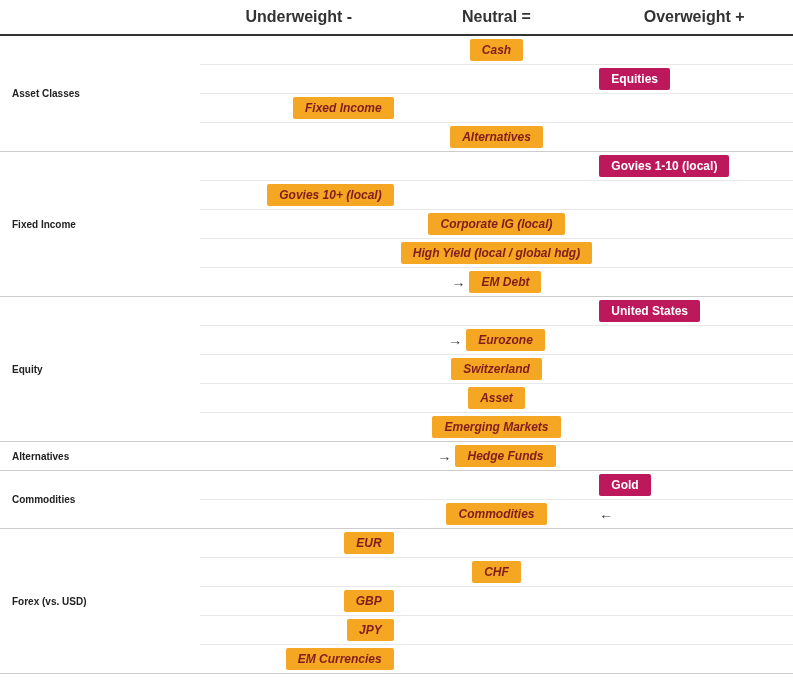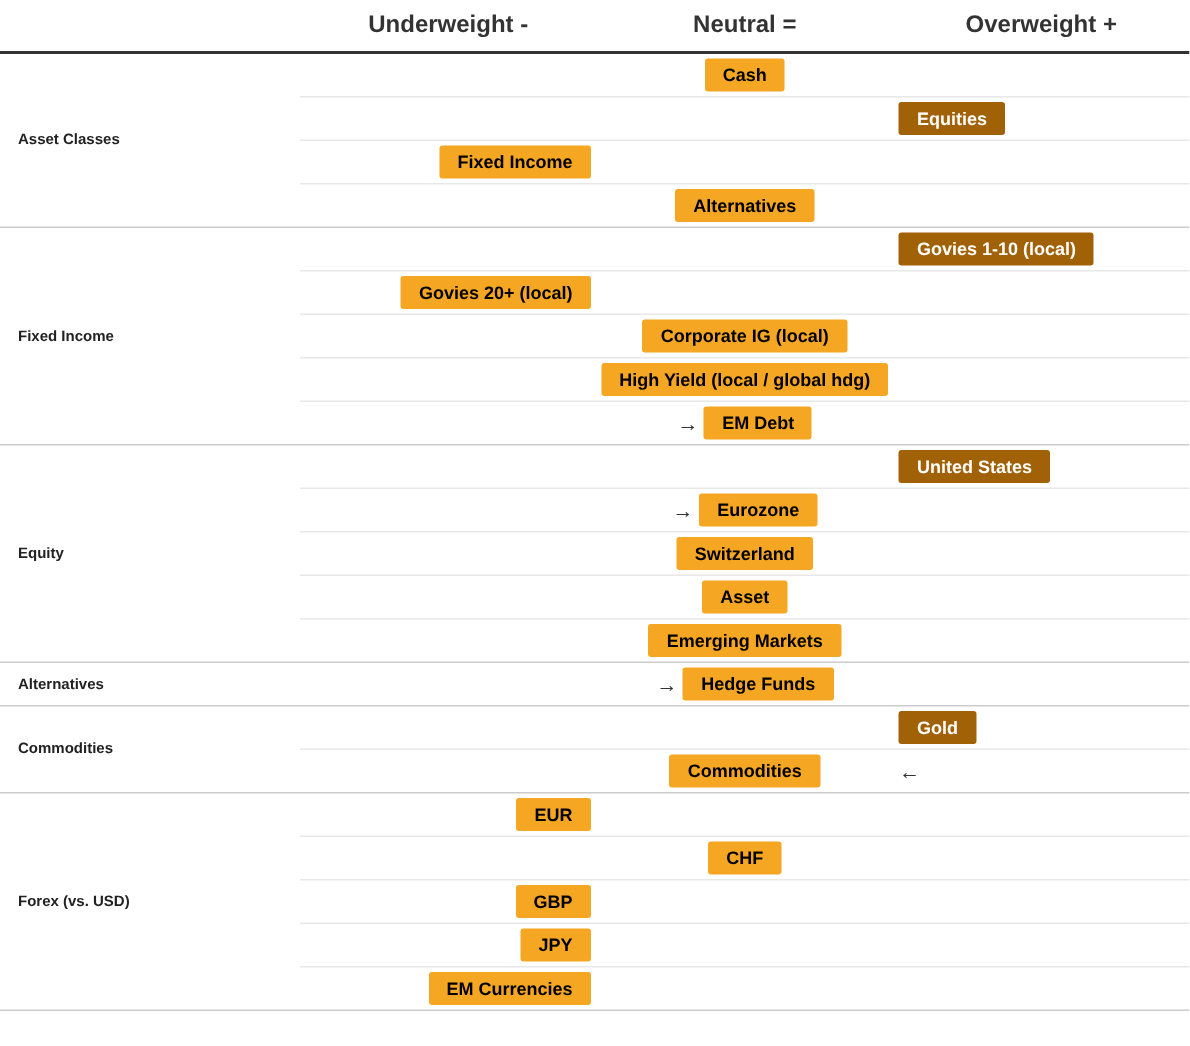--- a/index.html
+++ b/index.html
@@ -57,22 +57,22 @@
       display: inline-flex;
       align-items: center;
       justify-content: center;
       padding: 4px 12px;
       font-weight: bold;
       font-size: 12px;
       color: #fff;
       border-radius: 2px;
       white-space: nowrap;
     }
-    .bar-amber { background-color: #F5A623; color: #000000; }
-    .bar-orange { background-color: #a16207; color: #fff; }
+    .bar-amber { background-color: #F5A623; color: #7f1d1d; font-style: italic; }
+    .bar-orange { background-color: #be185d; color: #fff; }
 
     .arrow-text {
       font-size: 14px;
       color: #333;
       margin-right: 4px;
     }
   </style>
 </head>
 <body>
 
@@ -124,21 +124,21 @@
         <div class="rows-col">
           <div class="data-row">
             <div class="cell cell-left"></div>
             <div class="cell"></div>
             <div class="cell cell-right">
               <span class="bar bar-orange">Govies 1-10 (local)</span>
             </div>
           </div>
           <div class="data-row">
             <div class="cell cell-left">
-              <span class="bar bar-amber">Govies 20+ (local)</span>
+              <span class="bar bar-amber">Govies 10+ (local)</span>
             </div>
             <div class="cell"></div>
             <div class="cell cell-right"></div>
           </div>
           <div class="data-row">
             <div class="cell cell-left"></div>
             <div class="cell">
               <span class="bar bar-amber">Corporate IG (local)</span>
             </div>
             <div class="cell cell-right"></div>

